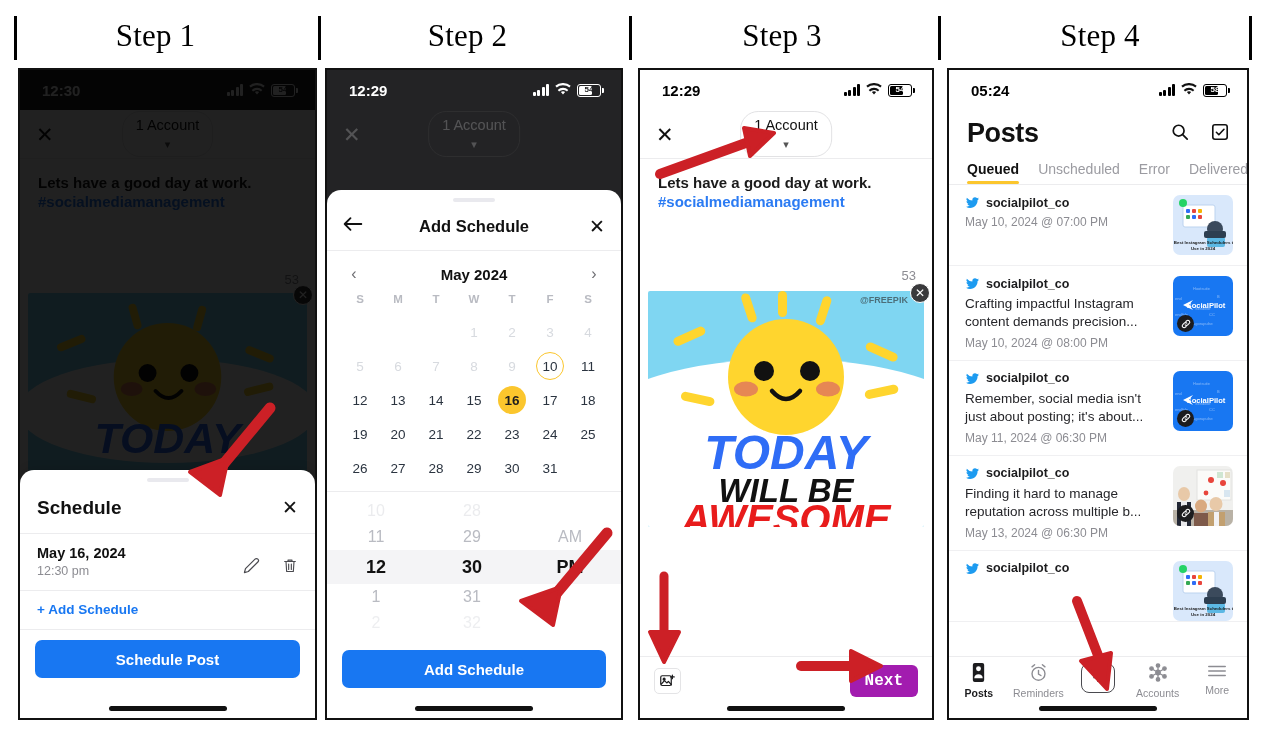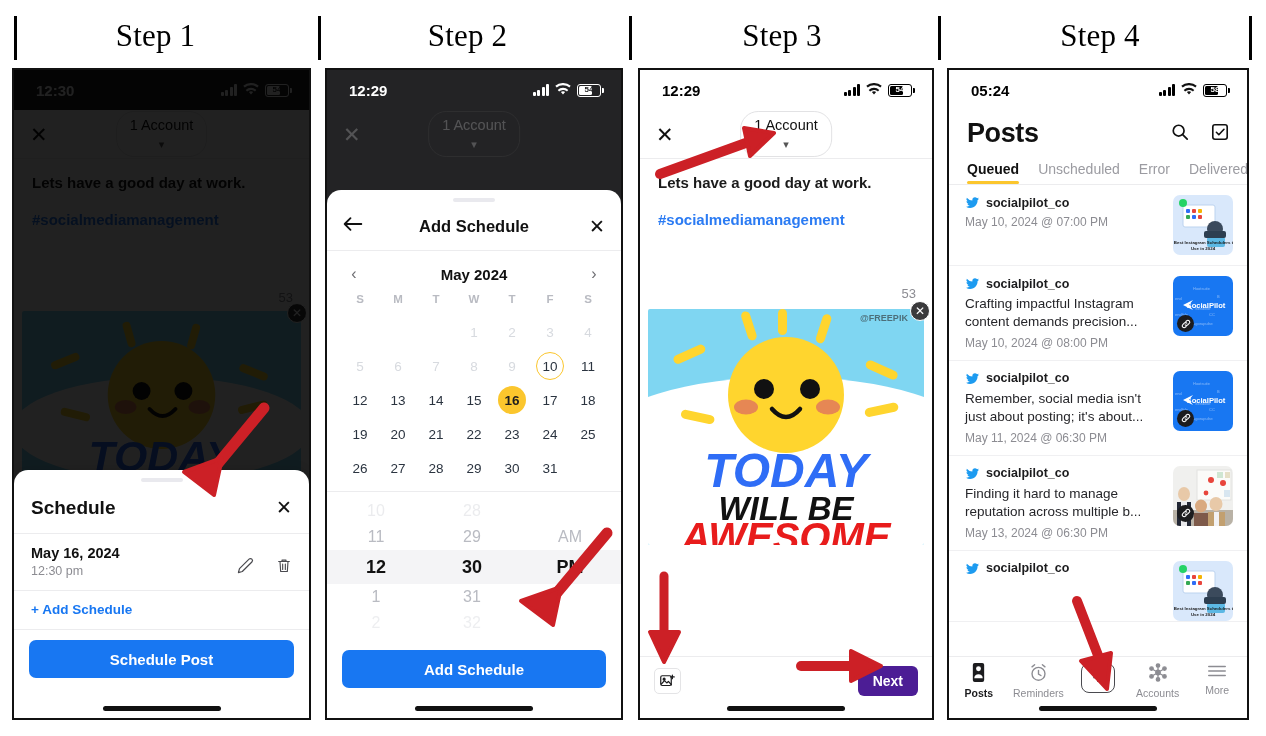--- a/index.html
+++ b/index.html
@@ -77,42 +77,42 @@
   .acct-pill {
     position:absolute; left:50%; transform:translateX(-50%);
     display:flex; align-items:center; gap:5px;
     border:1px solid #e2e2e4; border-radius:18px;
     padding:5px 13px; font-size:14.5px; color:#111; background:#fff;flex-direction:column;
   }
   .chev { font-size:11px; color:#555; }
   .comp-sep { height:1px; background:#ececee; }
   .comp-body { padding:14px 18px 0 18px; }
   .comp-text { font-size:15px; color:#1b1b1b; font-weight:600; line-height:1.35; }
-  .comp-tag { font-size:15px; color:#2b7bf3; font-weight:600; margin-top:18px; }
+  .comp-tag { font-size:15px; color:#2b7bf3; font-weight:600; margin-top:0; }
   .charcount { text-align:right; font-size:13px; color:#8c8c92; padding:0 16px; }
   .media-wrap { position:relative; margin:6px 8px 0 8px; }
   .media { width:100%; height:178px; border-radius:2px; overflow:hidden; position:relative; }
   .media-x {
     position:absolute; right:-6px; top:-8px; width:20px; height:20px;
     border-radius:50%; background:#3a3a3c; color:#fff; font-size:12px;
     display:flex; align-items:center; justify-content:center; z-index:5;
     border:1.5px solid #fff;
   }
   .comp-bottom {
     position:absolute; left:0; right:0; bottom:0; height:62px;
     border-top:1px solid #ececee; display:flex; align-items:center;
     justify-content:space-between; padding:0 14px 14px 14px;
   }
   .img-btn {
     width:27px; height:26px; border:1px solid #e4e4e6; border-radius:5px;
     display:flex; align-items:center; justify-content:center; background:#fff;
   }
   .next-btn {
-    background:#4c1d95; color:#fff; font-size:14px; font-weight:600;
-    padding:7px 15px; border-radius:6px;
+    background:#a21caf; color:#fff; font-size:16px; font-weight:600;
+    padding:7px 15px; border-radius:6px;font-family:Liberation Mono, monospace;
   }
   .homebar {
     position:absolute; bottom:7px; left:50%; transform:translateX(-50%);
     width:118px; height:5px; border-radius:3px; background:#111;
   }
   .dimmer { position:absolute; inset:0; background:rgba(0,0,0,.87); z-index:9; }
 
   
   .sheet {
     position:absolute; left:0; right:0; bottom:0; z-index:20;
@@ -273,21 +273,21 @@
     <div class="step-cell" style="width:316px">
       <span class="step-label">Step 3</span>
     </div>
     <div class="vdiv" style="left:938px"></div>
     <div class="step-cell" style="width:320px">
       <span class="step-label">Step 4</span>
     </div>
     <div class="vdiv" style="left:1249px"></div>
   </div>
 
-  <div class="phone" style="left:12px; top:68px; width:299px; height:652px;">
+  <div class="phone" style="left:18px; top:68px; width:299px; height:652px;">
     <div class="phone-inner">
 
       <div class="statusbar dark">
         <span>12:30</span>
         <span class="sb-right">
           <span class="sig">
               <i></i>
               <i></i>
               <i></i>
               <i></i>

